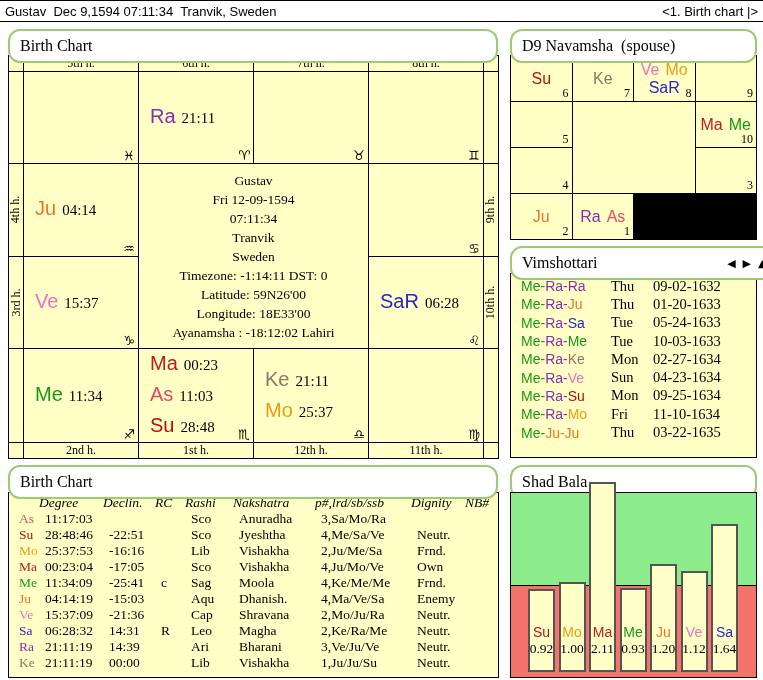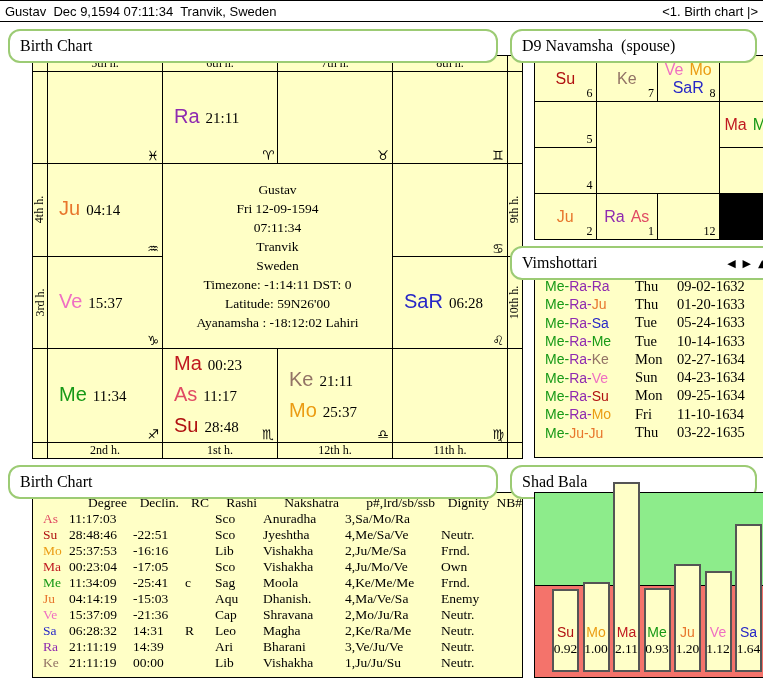--- a/index.html
+++ b/index.html
@@ -24,21 +24,21 @@
     font-size:16px; white-space:pre; z-index:1;
   }
   #pill-bc  { left:8px;   top:29px;  width:490px; }
   #pill-d9  { left:510px; top:29px;  width:247px; }
   #pill-vim { left:510px; top:246px; width:284px; justify-content:space-between; }
   #pill-bc2 { left:8px;   top:465px; width:490px; }
   #pill-sb  { left:510px; top:465px; width:247px; }
   .vim-arrows { display:flex; gap:7px; font-family:"DejaVu Sans", sans-serif; font-size:11px; }
   .vim-arrows span { cursor:pointer; }
   
-  .box { position:absolute; background:#ffffc6; border:1px solid #000;margin-left:24px; }
+  .box { position:absolute; background:#ffffc6; border:1px solid #000; }
   #bc-box  { left:8px;   top:55px;  width:491px; height:404px; }
   #d9-box  { left:510px; top:55px;  width:247px; height:185px; }
   #vim-box { left:510px; top:273px; width:247px; height:185px; padding:3px 0 0 10px; }
   #tbl-box { left:8px;   top:492px; width:491px; height:186px; padding-top:2px; }
   #sb-box  { left:510px; top:492px; width:247px; height:186px; overflow:visible; z-index:2; background:#8dec8b; }
   
   #bc-grid {
     width:100%; height:100%; display:grid;
     grid-template-columns:14px 1fr 1fr 1fr 1fr 14px;
     grid-template-rows:15px 1fr 1fr 1fr 1fr 15px;
@@ -69,21 +69,21 @@
   .d9line { display:flex; gap:6px; font-family:"Liberation Sans", sans-serif; font-size:16px; line-height:18px; }
   .d9num { position:absolute; right:3px; bottom:0px; font-size:12px; }
   .d9center { grid-column:2/4; grid-row:2/4; }
   
   .vrow { height:18.3px; display:flex; align-items:center; font-size:14.5px; cursor:pointer; }
   .vname { width:90px; font-family:"Liberation Sans", sans-serif; font-size:14px; }
   .vday  { width:42px; }
   
   #tbl-box table { border-collapse:collapse; table-layout:fixed; width:100%; font-size:13.5px; }
   #tbl-box td { height:16px; line-height:16px; white-space:nowrap; overflow:hidden; padding:0 0 0 6px; }
-  #tbl-box tr.thead td { text-align:right; padding:0; }
+  #tbl-box tr.thead td { font-style:italic; text-align:left; padding:0; }
   #tbl-box td.pcol { padding-left:10px; }
   
   .sb-red { position:absolute; left:0; right:0; top:92px; bottom:0; background:#f4736b; border-top:1px solid #000; }
   .bar {
     position:absolute; width:27px; bottom:5px;
     background:#ffffc8; border:2px solid #555;
     display:flex; flex-direction:column; justify-content:flex-end; align-items:center;
     padding-bottom:13px; z-index:3;
   }
   .bar .bp { font-family:"Liberation Sans", sans-serif; font-size:14px; line-height:17px; }
@@ -159,20 +159,21 @@
       <span class="sign">♒</span>
     </div>
     <div class="center-cell">
       <div>Gustav</div>
       <div>Fri 12-09-1594</div>
       <div>07:11:34</div>
       <div>Tranvik</div>
       <div>Sweden</div>
       <div>Timezone: -1:14:11 DST: 0</div>
       <div>Latitude: 59N26'00</div>
+      <div>Longitude: 18E33'00</div>
       <div>Ayanamsha : -18:12:02 Lahiri</div>
     </div>
     <div class="hcell">
       <span class="sign">♋</span>
     </div>
     <div class="vstrip">
         <span>9th h.</span>
       </div>
 
     <div class="vstrip">
@@ -204,21 +205,21 @@
         </div>
       <span class="sign">♐</span>
     </div>
     <div class="hcell">
       <div class="pline">
           <span class="pn pl" style="color: rgb(192, 25, 32);">Ma</span>
           <span class="pd">00:23</span>
         </div>
       <div class="pline">
           <span class="pn pl" style="color: rgb(224, 74, 100);">As</span>
-          <span class="pd">11:17</span>
+          <span class="pd">11:03</span>
         </div>
       <div class="pline">
           <span class="pn pl" style="color: rgb(176, 16, 16);">Su</span>
           <span class="pd">28:48</span>
         </div>
       <span class="sign">♏</span>
     </div>
     <div class="hcell">
       <div class="pline">
           <span class="pn pl" style="color: rgb(146, 115, 101);">Ke</span>
@@ -294,23 +295,20 @@
         </div>
       <span class="d9num">2</span>
     </div>
     <div>
       <div class="d9line">
           <span class="pl" style="color: rgb(143, 43, 176);">Ra</span>
           <span class="pl" style="color: rgb(224, 74, 100);">As</span>
         </div>
       <span class="d9num">1</span>
     </div>
-    <div>
-      <span class="d9num">12</span>
-    </div>
   </div>
 </div>
 
 <div class="box" id="vim-box">
     <div class="vrow">
       <span class="vname"><span class="pl" style="color: rgb(23, 153, 23);">Me-</span><span class="pl" style="color: rgb(143, 43, 176);">Ra-</span><span class="pl" style="color: rgb(143, 43, 176);">Ra</span></span>
       <span class="vday">Thu</span>
       <span class="vdate">09-02-1632</span>
     </div>
     <div class="vrow">
@@ -319,21 +317,21 @@
       <span class="vdate">01-20-1633</span>
     </div>
     <div class="vrow">
       <span class="vname"><span class="pl" style="color: rgb(23, 153, 23);">Me-</span><span class="pl" style="color: rgb(143, 43, 176);">Ra-</span><span class="pl" style="color: rgb(39, 39, 199);">Sa</span></span>
       <span class="vday">Tue</span>
       <span class="vdate">05-24-1633</span>
     </div>
     <div class="vrow">
       <span class="vname"><span class="pl" style="color: rgb(23, 153, 23);">Me-</span><span class="pl" style="color: rgb(143, 43, 176);">Ra-</span><span class="pl" style="color: rgb(23, 153, 23);">Me</span></span>
       <span class="vday">Tue</span>
-      <span class="vdate">10-14-1633</span>
+      <span class="vdate">10-03-1633</span>
     </div>
     <div class="vrow">
       <span class="vname"><span class="pl" style="color: rgb(23, 153, 23);">Me-</span><span class="pl" style="color: rgb(143, 43, 176);">Ra-</span><span class="pl" style="color: rgb(146, 115, 101);">Ke</span></span>
       <span class="vday">Mon</span>
       <span class="vdate">02-27-1634</span>
     </div>
     <div class="vrow">
       <span class="vname"><span class="pl" style="color: rgb(23, 153, 23);">Me-</span><span class="pl" style="color: rgb(143, 43, 176);">Ra-</span><span class="pl" style="color: rgb(239, 111, 194);">Ve</span></span>
       <span class="vday">Sun</span>
       <span class="vdate">04-23-1634</span>

